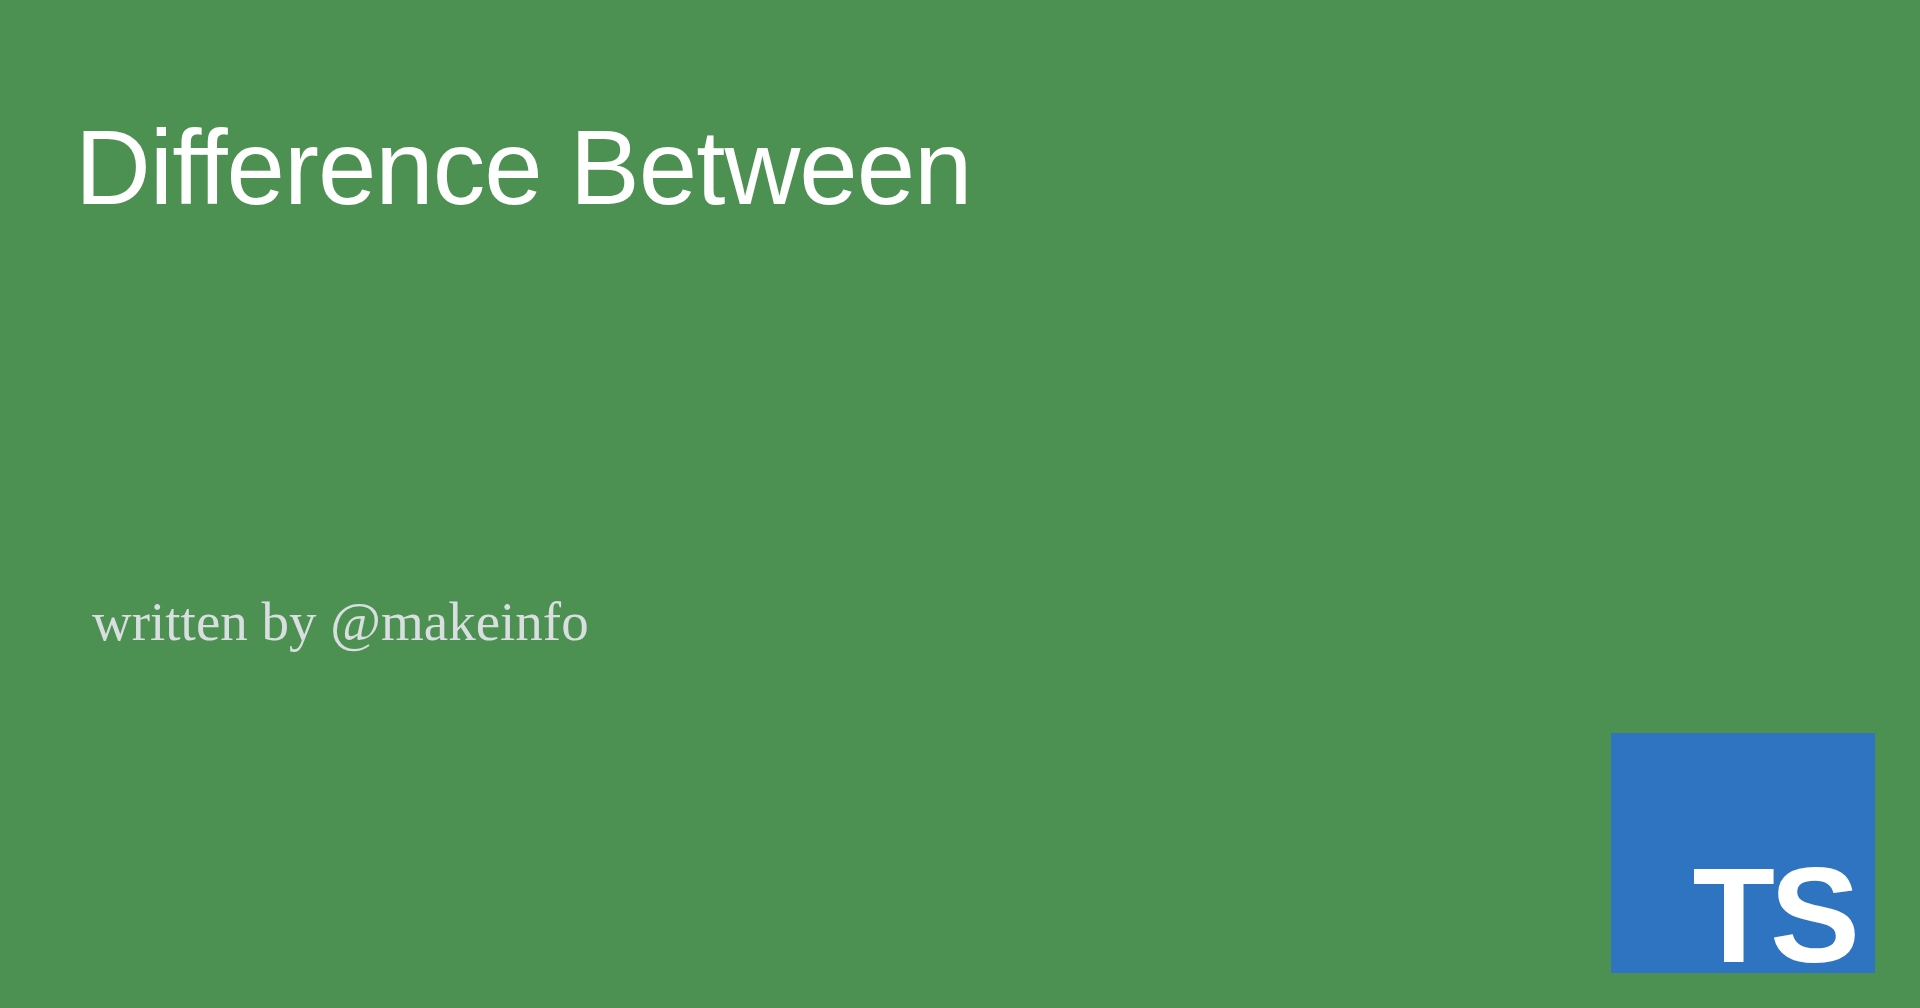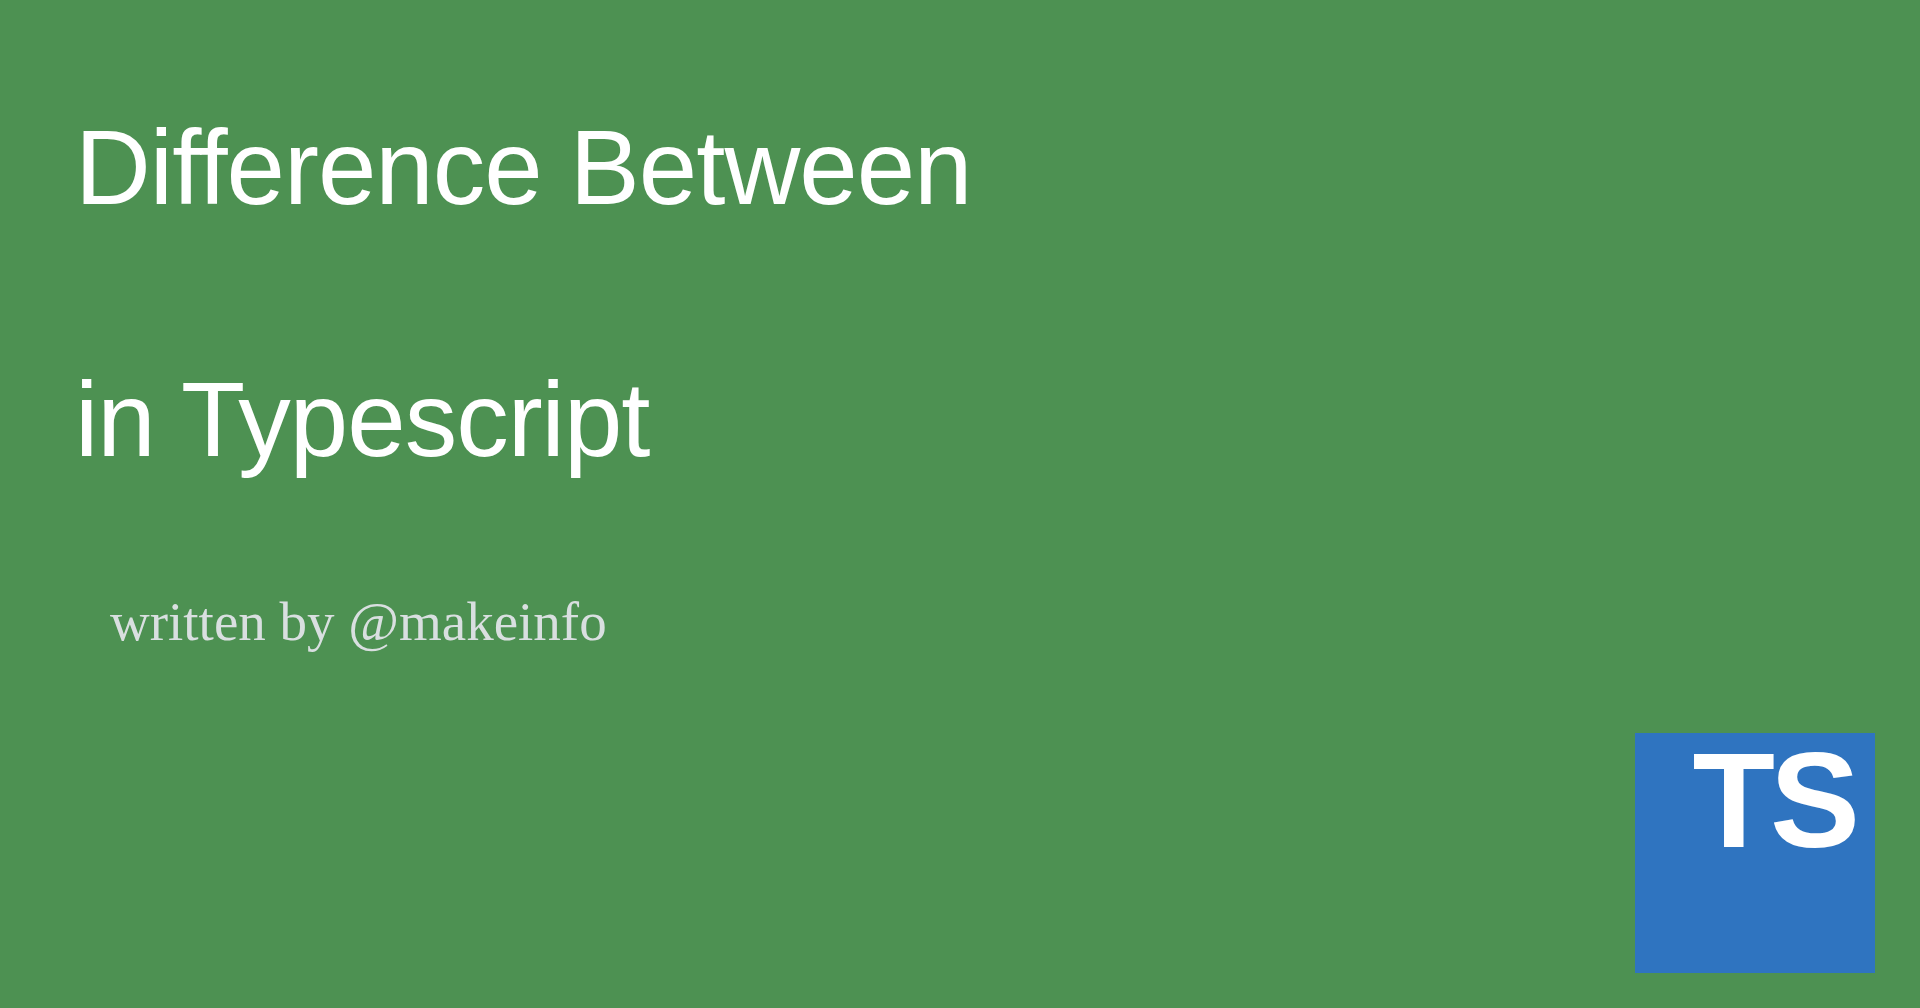--- a/index.html
+++ b/index.html
@@ -24,36 +24,36 @@
     color: #ffffff;
     font-size: 105px;
     font-weight: 400;
     line-height: 1.2;
     letter-spacing: -1px;
   }
   
   .byline {
     position: absolute;
     top: 590px;
-    left: 110px;
+    left: 92px;
     color: #d9dfe0;
     font-size: 55px;
     font-family: Georgia, "Times New Roman", serif;
     font-weight: 400;
   }
   
   .ts-logo {
     position: absolute;
     bottom: 35px;
     right: 45px;
-    width: 240px;
+    width: 264px;
     height: 240px;
     background-color: #2f74c0;
     display: flex;
-    align-items: flex-start;
+    align-items: flex-end;
     justify-content: flex-end;
     padding-right: 20px;
     padding-bottom: 0px;
   }
   
   .ts-text {
     color: #ffffff;
     font-size: 135px;
     font-weight: 700;
     font-family: -apple-system, BlinkMacSystemFont, "Segoe UI", Helvetica, Arial, sans-serif;
@@ -61,20 +61,19 @@
     line-height: 1;
     margin-bottom: -10px;
   }
 </style>
 </head>
 <body>
 
 <h1 class="title">
   <span>Difference Between</span><br>
   <br>
-  <span>in Typescript</span>
 </h1>
 
 <p class="byline">written by @makeinfo</p>
 
 <div class="ts-logo">
   <span class="ts-text">TS</span>
 </div>
 
 </body></html>

